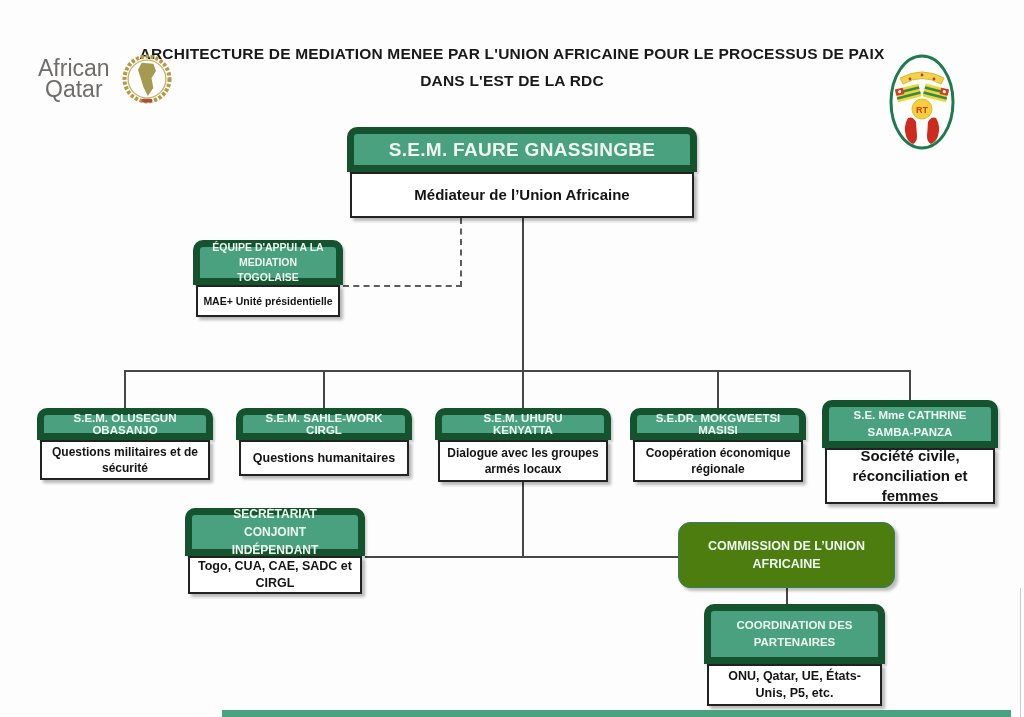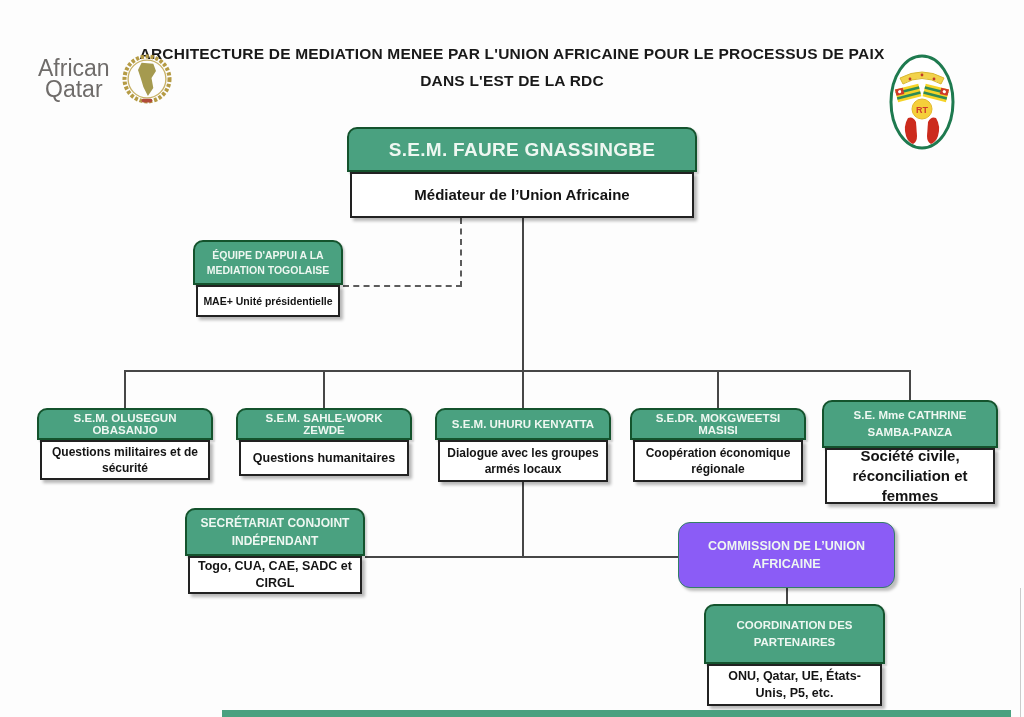--- a/index.html
+++ b/index.html
@@ -8,27 +8,27 @@
     font-family:"Liberation Sans", sans-serif;font-weight:bold;color:#1c1c1c;
   }
   
   .title{position:absolute;top:40px;left:0;width:100%;text-align:center;
          font-size:15.5px;letter-spacing:.2px;line-height:27px;color:#191919;}
   
   .au-logo{position:absolute;left:38px;top:52px;display:flex;align-items:center;gap:10px;}
   .au-text{font-weight:400;color:#6f6c6a;font-size:23px;line-height:21px;text-align:center;}
   
   .node{position:absolute;text-align:center;}
-  .node .hd{background:#4aa180;color:#eef7f1;border:2px solid #14532d;
+  .node .hd{background:#4aa180;color:#eef7f1;border:7px solid #14532d;
             border-radius:10px 10px 0 0;display:flex;align-items:center;justify-content:center;
-            padding:2px 6px;box-sizing:border-box;box-shadow:2px 2px 2px rgba(0,0,0,.18);}
+            padding:2px 12px;box-sizing:border-box;box-shadow:2px 2px 2px rgba(0,0,0,.18);}
   .node .bd{background:#ffffff;border:2px solid #222222;margin:0 3px;color:#141414;
             display:flex;align-items:center;justify-content:center;padding:2px 5px;
             box-sizing:border-box;box-shadow:3px 3px 3px rgba(0,0,0,.28);line-height:1.35;}
-  .solo{position:absolute;background:#8b5cf6;color:#eef7f1;border:1px solid #337f65;
+  .solo{position:absolute;background:#4d7c0f;color:#eef7f1;border:1px solid #337f65;
         border-radius:12px;display:flex;align-items:center;justify-content:center;
         text-align:center;padding:4px 10px;box-sizing:border-box;
         box-shadow:3px 3px 3px rgba(0,0,0,.25);line-height:1.45;}
   
   .vline{position:absolute;width:2px;background:#474747;}
   .hline{position:absolute;height:2px;background:#474747;}
   .dashv{position:absolute;width:0;border-left:2px dashed #5c5c5c;}
   .dashh{position:absolute;height:0;border-top:2px dashed #5c5c5c;}
   .strip{position:absolute;background:#4aa180;}
   .edge{position:absolute;width:1px;background:#cbcbcb;}
@@ -106,21 +106,21 @@
     <div class="hd" style="height:32px;font-size:11.5px;">S.E.M. OLUSEGUN OBASANJO</div>
     <div class="bd" style="height:40px;font-size:12px;">Questions militaires et de sécurité</div>
   </div>
 
   <div class="node" style="left:193px;top:240px;width:150px;">
     <div class="hd" style="height:45px;font-size:10.5px;line-height:1.4;">ÉQUIPE D'APPUI A LA MEDIATION TOGOLAISE</div>
     <div class="bd" style="height:32px;font-size:10.5px;">MAE+ Unité présidentielle</div>
   </div>
 
   <div class="node" style="left:236px;top:408px;width:176px;">
-    <div class="hd" style="height:32px;font-size:11.5px;">S.E.M. SAHLE-WORK ZEWDE</div>
+    <div class="hd" style="height:32px;font-size:11.5px;">S.E.M. SAHLE-WORK CIRGL</div>
     <div class="bd" style="height:36px;font-size:12.5px;">Questions humanitaires</div>
   </div>
 
   <div class="node" style="left:435px;top:408px;width:176px;">
     <div class="hd" style="height:32px;font-size:11.5px;">S.E.M. UHURU KENYATTA</div>
     <div class="bd" style="height:42px;font-size:12px;">Dialogue avec les groupes armés locaux</div>
   </div>
 
   <div class="node" style="left:630px;top:408px;width:176px;">
     <div class="hd" style="height:32px;font-size:11.5px;">S.E.DR. MOKGWEETSI MASISI</div>

